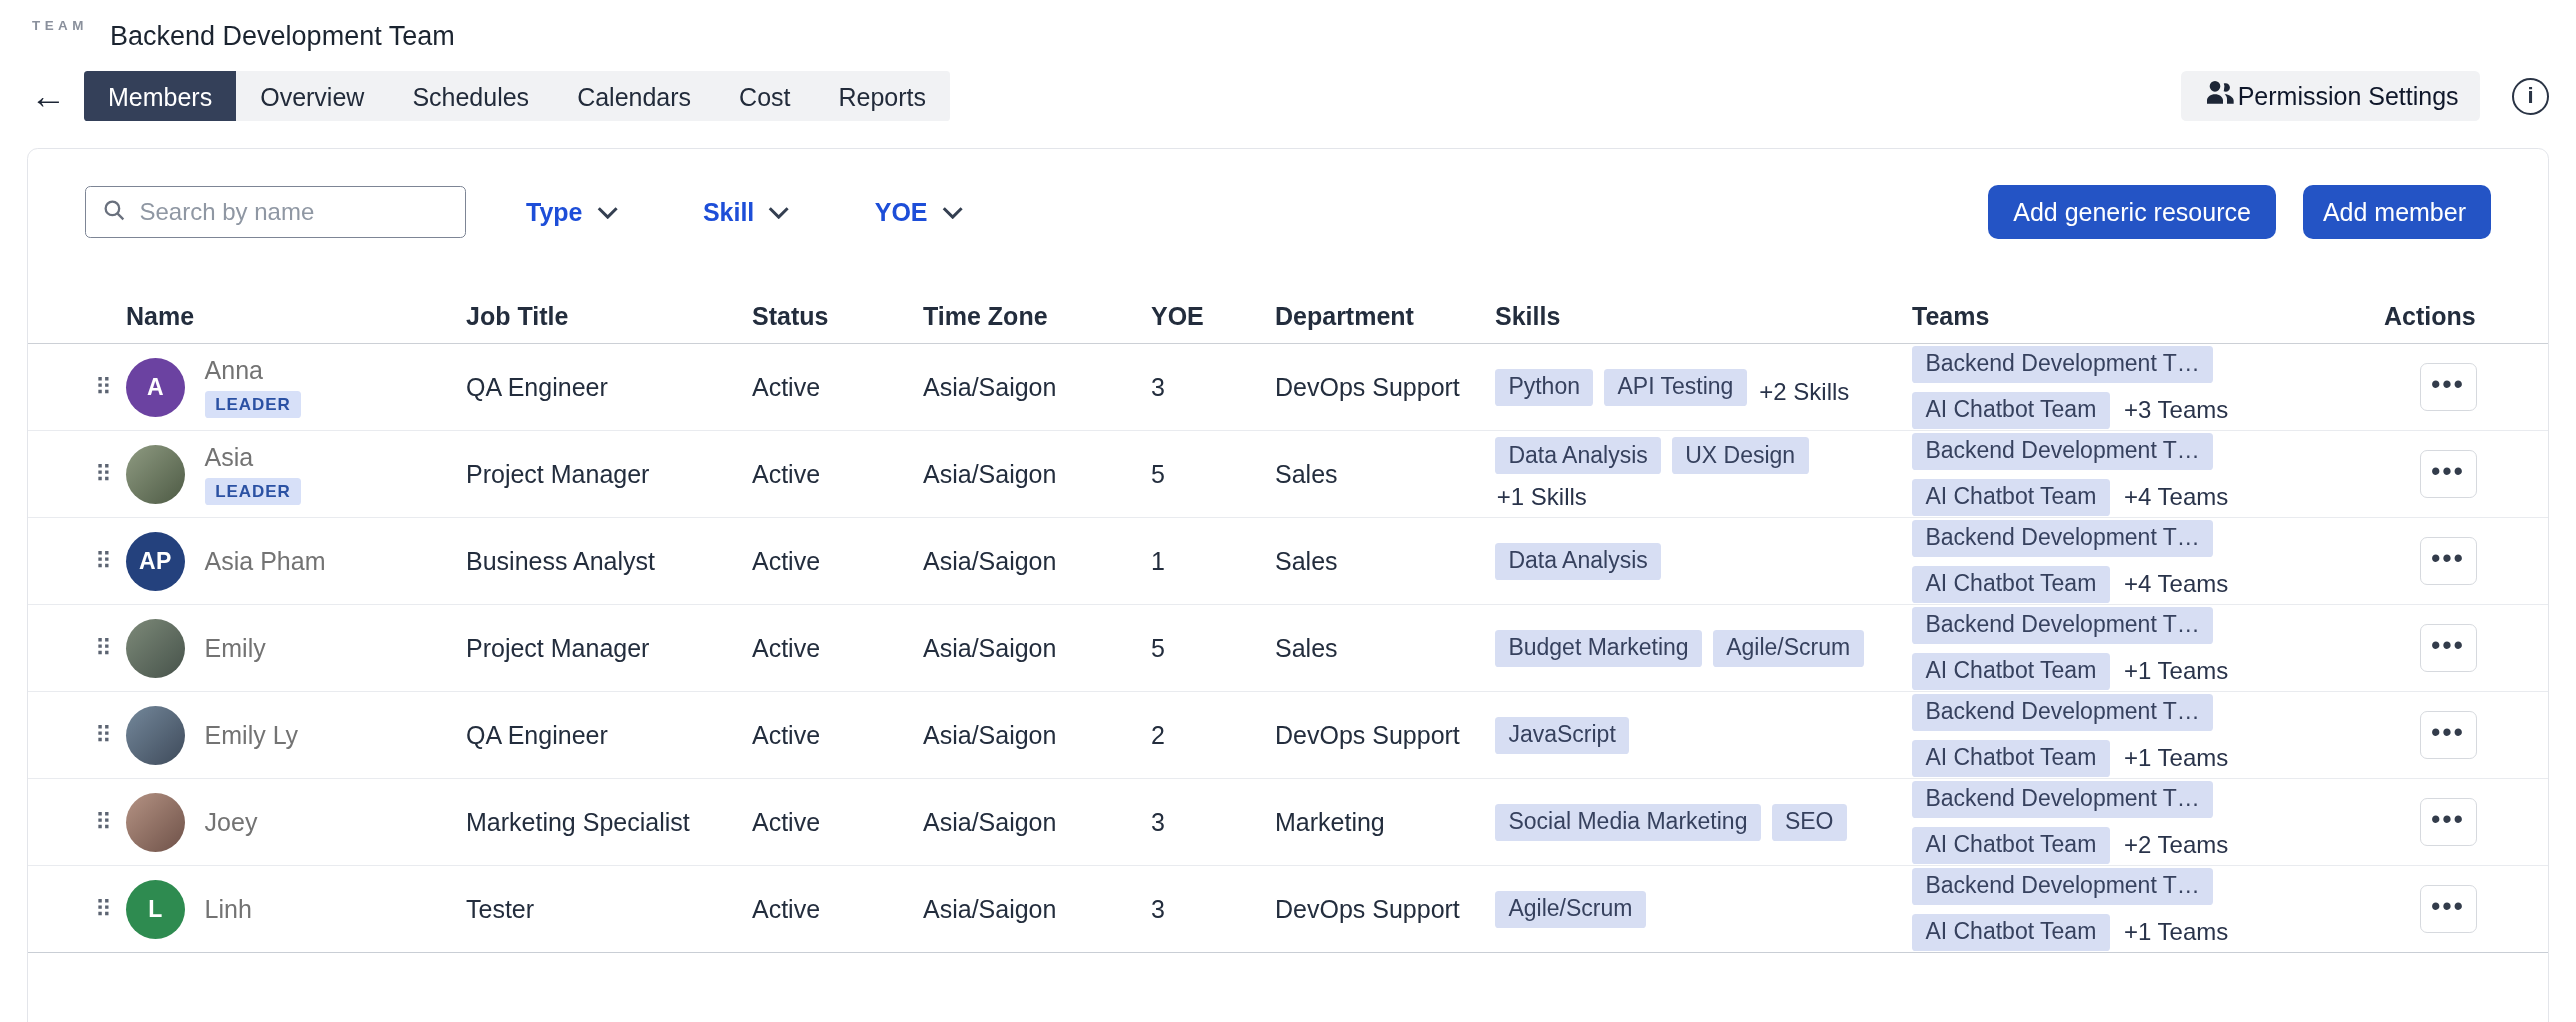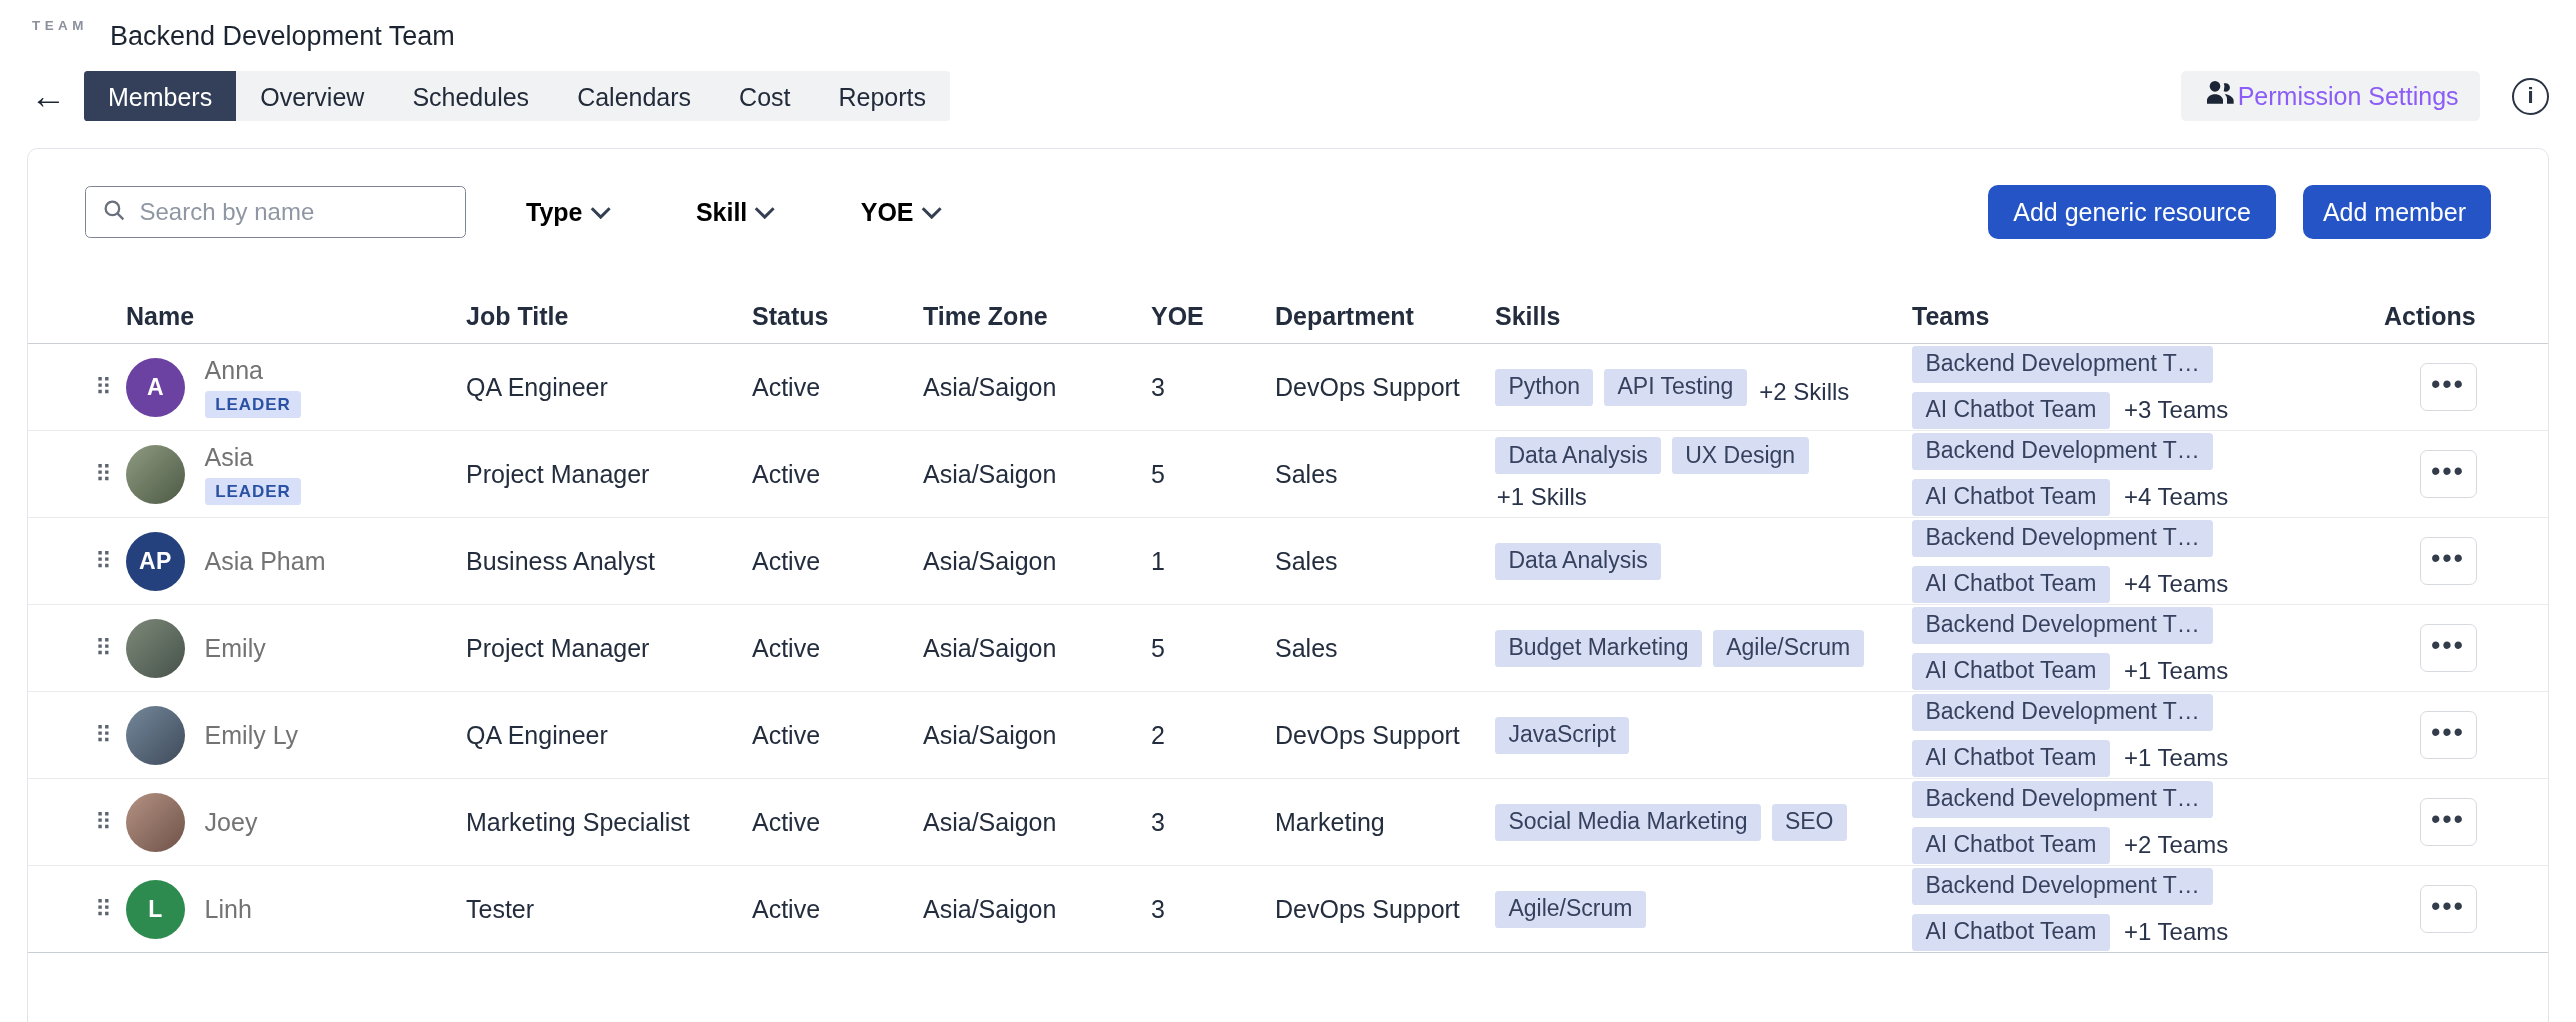--- a/index.html
+++ b/index.html
@@ -34,21 +34,21 @@
   .tab {
     border: none; background: transparent; height: 100%;
     padding: 12px 24px; font-size: 25px; color: #222b3a; cursor: pointer;
     font-family: "Liberation Sans", sans-serif;
   }
   .tab.active { background: #344059; color: #ffffff; font-weight: 500; }
   .nav-spacer { flex: 1; }
   .permission-btn {
     display: flex; align-items: center; gap: 3px;
     height: 50px; padding: 0 21.4px; border: none; border-radius: 5.3px;
-    background: #f1f2f4; font-size: 25px; color: #8b5cf6; font-weight: 500; cursor: pointer;
+    background: #f1f2f4; font-size: 25px; color: #0f172a; font-weight: 500; cursor: pointer;
     font-family: "Liberation Sans", sans-serif;
   }
   .info-btn {
     margin-left: 32px; width: 37px; height: 37px; border-radius: 50%;
     border: 2.7px solid #2a3445; background: transparent; color: #2a3445;
     font-size: 22px; font-weight: 700; cursor: pointer;
     display: flex; align-items: center; justify-content: center; font-style: normal;
   }
 
   
@@ -63,23 +63,23 @@
     display: flex; align-items: center; gap: 12.5px;
     width: 381px; height: 52px; border: 1.8px solid #7d8595; border-radius: 5.3px;
     padding: 0 16px; background: #fff;
   }
   .search-box input {
     border: none; outline: none; flex: 1; font-size: 24px; color: #1c2534;
     font-family: "Liberation Sans", sans-serif; background: transparent;
   }
   .search-box input::placeholder { color: #8f97a3; }
   .filter-btn {
-    display: flex; align-items: center; gap: 7px;
+    display: flex; align-items: center; gap: 14px;
     border: none; background: transparent; cursor: pointer;
-    font-size: 25px; font-weight: 600; color: #000000;
+    font-size: 25px; font-weight: 600; color: #1d4ed8;
     font-family: "Liberation Sans", sans-serif;
   }
   .filter-btn.f0 { margin-left: 60px; }
   .filter-btn.f1 { margin-left: 85px; }
   .filter-btn.f2 { margin-left: 85px; }
   .btn-primary {
     height: 54px; padding: 0 25px; border: none; border-radius: 10px;
     background: #2454c5; color: #ffffff; font-size: 25px; font-weight: 500; cursor: pointer;
     font-family: "Liberation Sans", sans-serif;
   }

